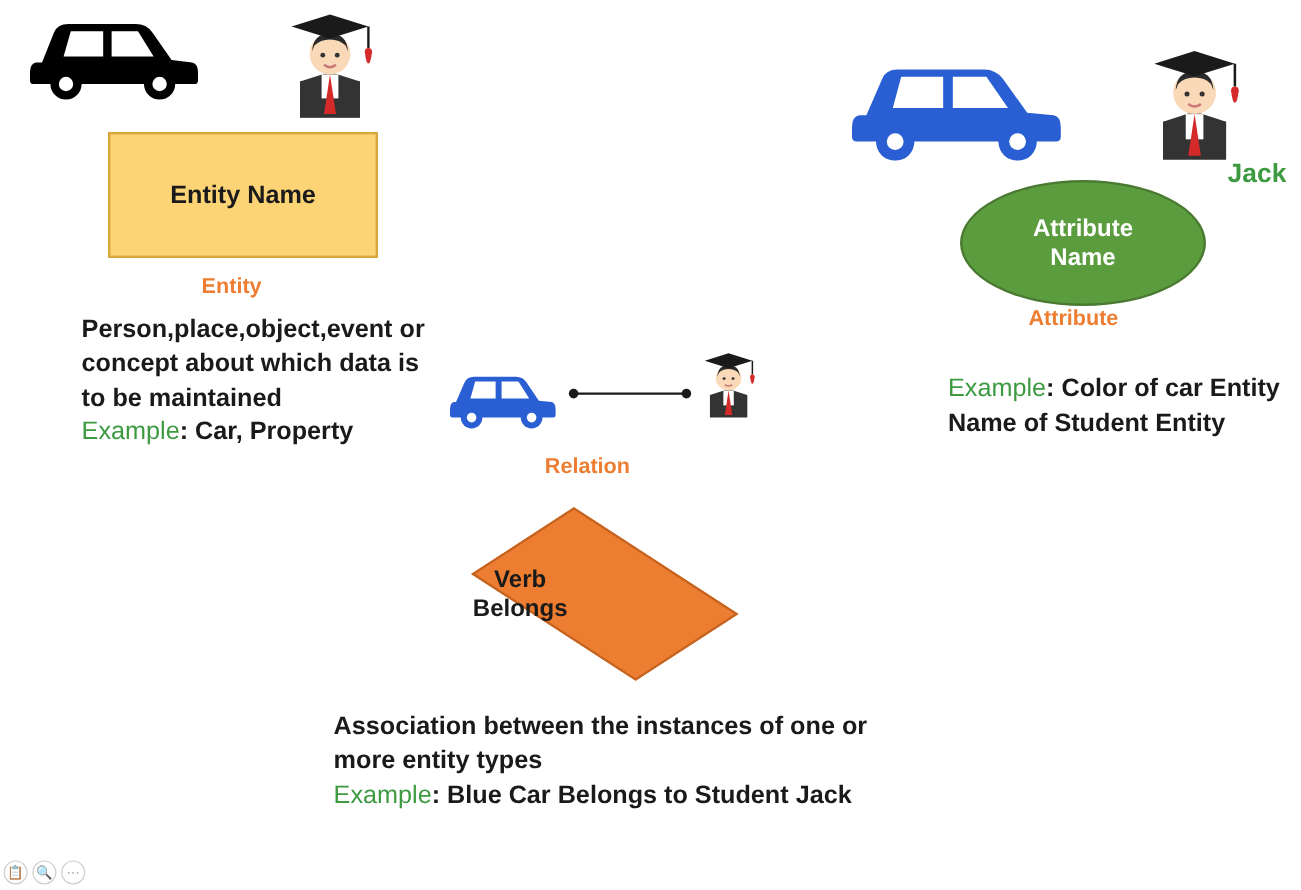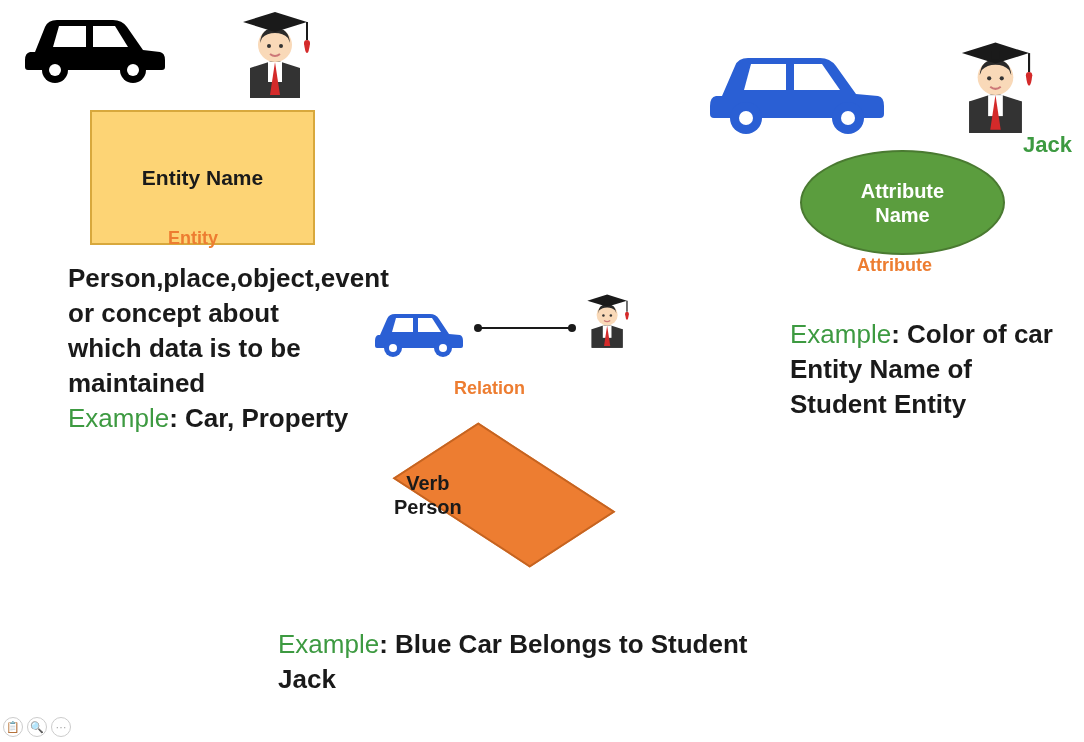--- a/index.html
+++ b/index.html
@@ -11,41 +11,41 @@
   font-family: 'Segoe UI', Arial, sans-serif;
   overflow: hidden;
 }
 .abs { position: absolute; }
 
 
 .entity-box {
   background: #fdd475;
   border: 2px solid #d8a83c;
   width: 225px;
-  height: 135px;
+  height: 105px;
   display: flex;
   align-items: center;
   justify-content: center;
   font-size: 21px;
   font-weight: bold;
   color: #1a1a1a;
 }
 .section-title {
   color: #ed7d31;
   font-size: 18px;
   font-weight: bold;
 }
 .jack-label {
   color: #3d9a41;
   font-size: 22px;
   font-weight: bold;
 }
 .body-text {
   color: #1a1a1a;
-  font-size: 26px;
+  font-size: 21px;
   line-height: 1.35;
   font-weight: 600;
 }
 .example-label {
   color: #3d9a41;
   font-weight: normal;
   margin-top: 24px;
 }
 
 
@@ -188,27 +188,27 @@
   </svg>
 </div>
 
 <div class="abs section-title" style="left:454px; top:378px;">Relation</div>
 
 <div class="abs diamond-wrap" style="left:394px; top:420px;">
   <div class="diamond"></div>
   <div class="diamond-text">
     <div>
       <span>Verb</span><br>
-      <span>Person</span>
+      <span>Belongs</span>
     </div>
   </div>
 </div>
 
 <div class="abs body-text" style="left:278px; top:592px; width:470px;">
-  <br>
+  <span>Association between the instances of one or more entity types</span><br>
   <span class="example-label">Example</span><span>: Blue Car Belongs to Student Jack</span>
 </div>
 
 <div class="abs" style="left:700px; top:34px;">
   <svg width="200" height="100" viewBox="0 0 200 100">
     <path d="M22 62 L35 32 Q38 24 48 24 L120 24 Q130 24 136 32 L156 60 L178 62 Q184 63 184 72 L184 80 Q184 84 180 84 L14 84 Q10 84 10 80 L10 72 Q10 63 16 62 Z" fill="#2a5fd4"></path>
     <circle cx="46" cy="84" r="16" fill="#2a5fd4"></circle>
     <circle cx="46" cy="84" r="7" fill="#fff"></circle>
     <circle cx="148" cy="84" r="16" fill="#2a5fd4"></circle>
     <circle cx="148" cy="84" r="7" fill="#fff"></circle>

